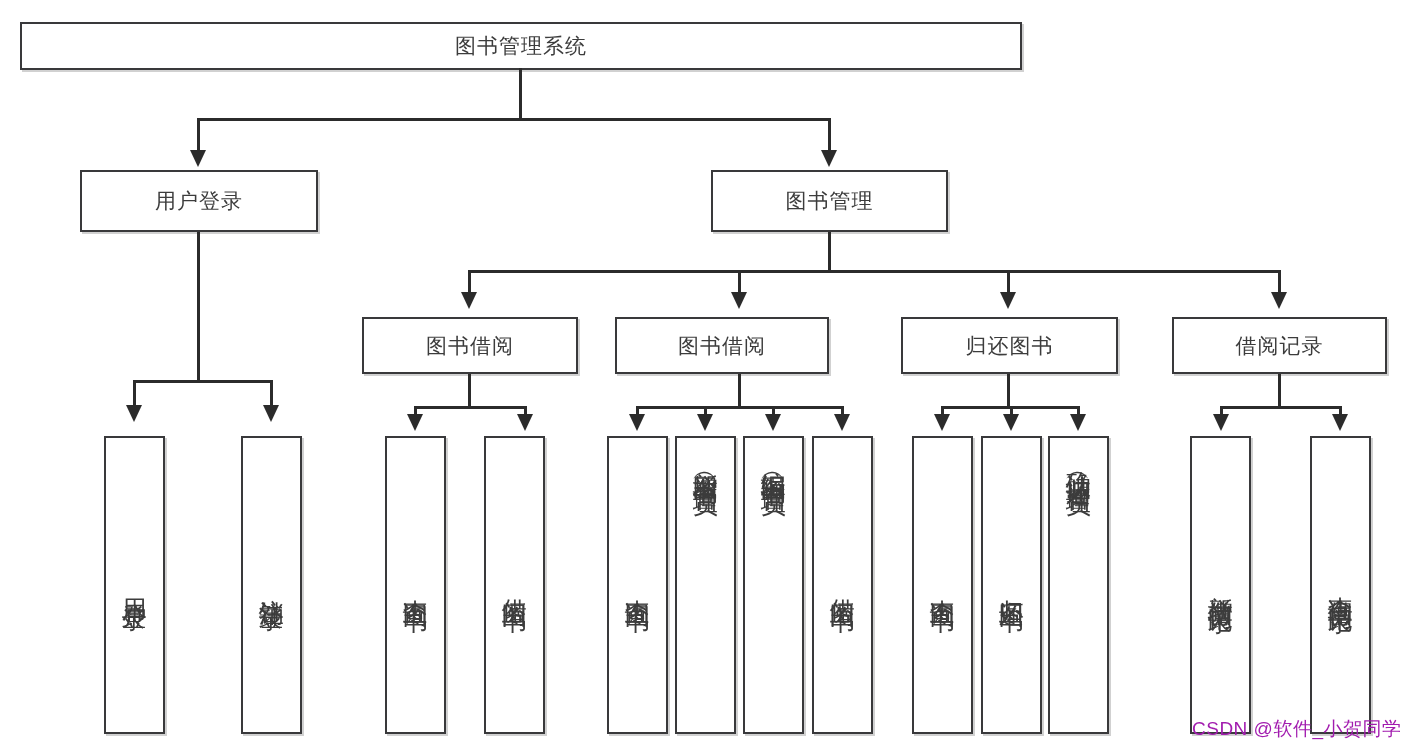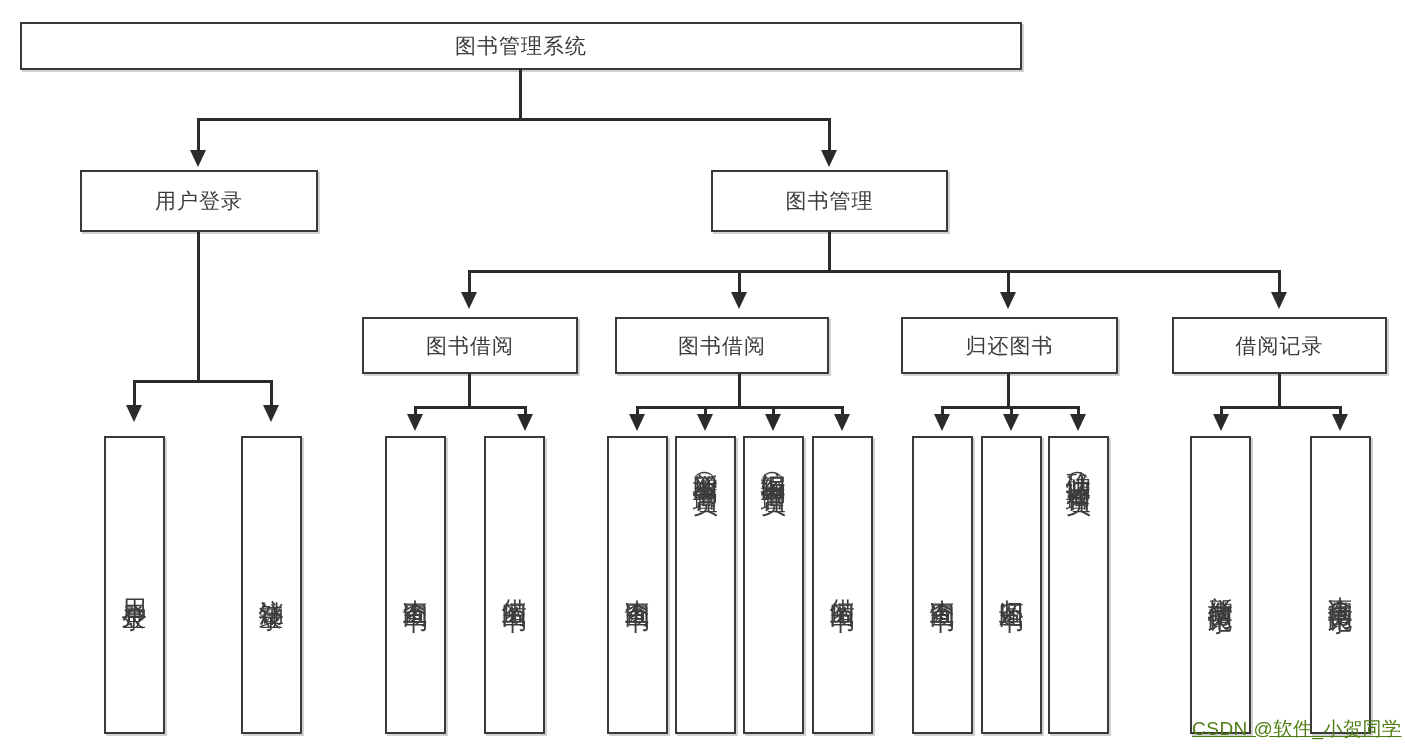--- a/index.html
+++ b/index.html
@@ -26,22 +26,22 @@
 
   
   .ln{position:absolute;background:#2b2b2b;}
   .vln{width:2.5px;}
   .hln{height:2.5px;}
   .arrow{position:absolute;width:0;height:0;
          border-left:8px solid transparent;border-right:8px solid transparent;
          border-top:17px solid #2b2b2b;}
 
   
-  #watermark{position:absolute;color:#4d7c0f;font-size:19px;letter-spacing:.5px;
-             white-space:nowrap;pointer-events:none;text-decoration:underline;}
+  #watermark{position:absolute;color:#a21caf;font-size:19px;letter-spacing:.5px;
+             white-space:nowrap;pointer-events:none;}
 </style>
 </head>
 <body>
 
 <div id="canvas">
 
   <div class="box" style="left:20px;top:22px;width:1002px;height:48px;text-align:center;">
     <span class="lbl">图书管理系统</span>
   </div>
 

